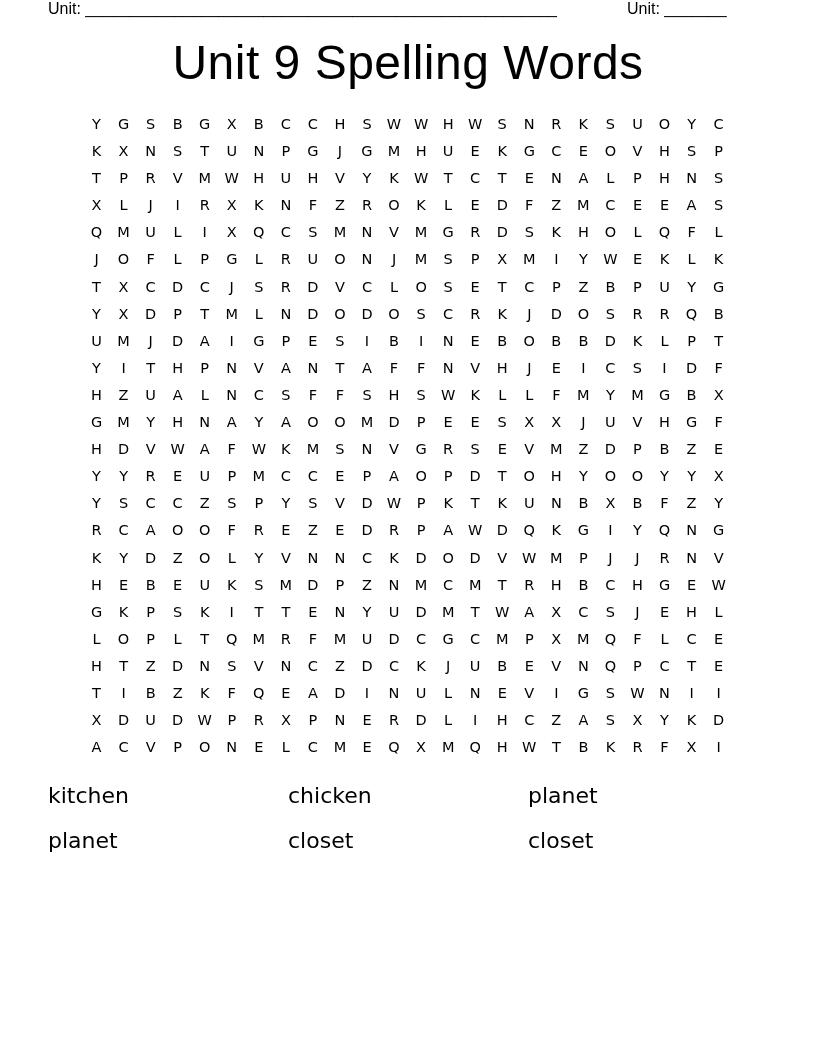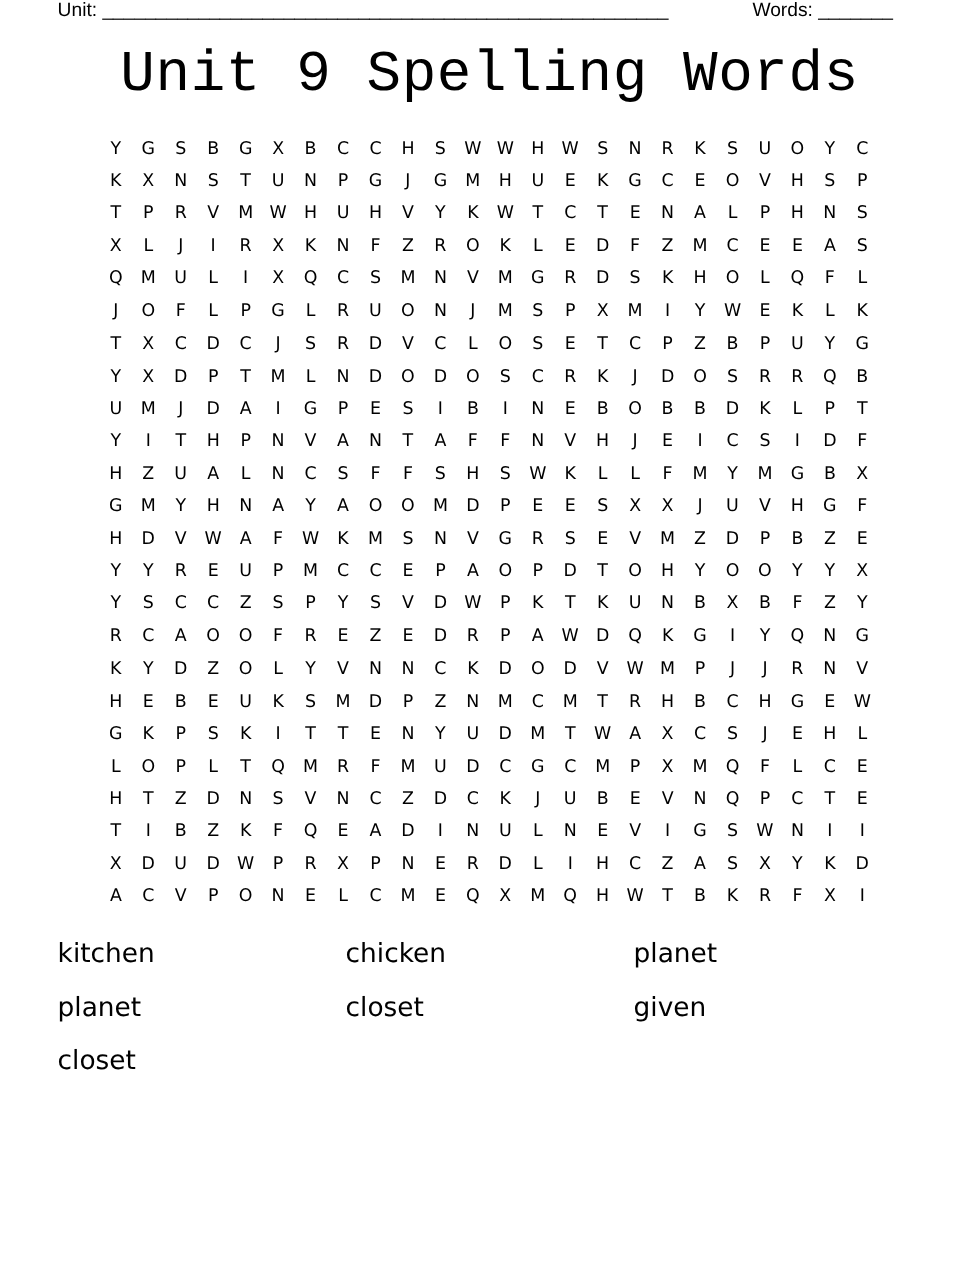--- a/index.html
+++ b/index.html
@@ -6,21 +6,21 @@
   body { width: 816px; height: 1056px; position: relative; overflow: hidden; color: #000; }
   .header-line {
     position: absolute; top: -1px; left: 48px; width: 700px; height: 20px;
     font-family: "Liberation Sans", sans-serif; font-size: 16px; line-height: 20px;
     white-space: nowrap;
   }
   .header-line .name { position: absolute; left: 0; }
   .header-line .date { position: absolute; left: 579px; }
   .title {
     position: absolute; top: 30px; left: 0; width: 816px; text-align: center;
-    font-family: Liberation Mono, monospace; font-size: 48px; line-height: 66px;
+    font-family: Liberation Sans, sans-serif; font-size: 48px; line-height: 66px;
     letter-spacing: 0.5px;
   }
   .grid {
     position: absolute; left: 83px; top: 111px;
     display: grid; grid-template-columns: repeat(24, 27.06px); grid-auto-rows: 27.1px;
   }
   .cell {
     text-align: center; font-family: "DejaVu Sans", sans-serif; font-size: 14.5px;
     line-height: 27px; letter-spacing: 0;
   }
@@ -28,21 +28,21 @@
     position: absolute; left: 48px; top: 778px; width: 720px;
     display: grid; grid-template-columns: 240px 240px 240px; grid-auto-rows: 44.5px;
   }
   .word { font-family: "DejaVu Sans", sans-serif; font-size: 22px; line-height: 36px; }
 </style>
 </head>
 <body>
 
 <div class="header-line">
   <span class="name">Unit: _____________________________________________________</span>
-  <span class="date">Words: _______</span>
+  <span class="date">Unit: _______</span>
 </div>
 
 <div class="title">Unit 9 Spelling Words</div>
 
 <div class="grid" id="grid">
     <div class="cell">Y</div>
     <div class="cell">G</div>
     <div class="cell">S</div>
     <div class="cell">B</div>
     <div class="cell">G</div>
@@ -618,15 +618,14 @@
     <div class="cell">X</div>
     <div class="cell">I</div>
   </div>
 
 <div class="words" id="words">
     <div class="word">kitchen</div>
     <div class="word">chicken</div>
     <div class="word">planet</div>
     <div class="word">planet</div>
     <div class="word">closet</div>
-    <div class="word">given</div>
     <div class="word">closet</div>
   </div>
 
 </body></html>

